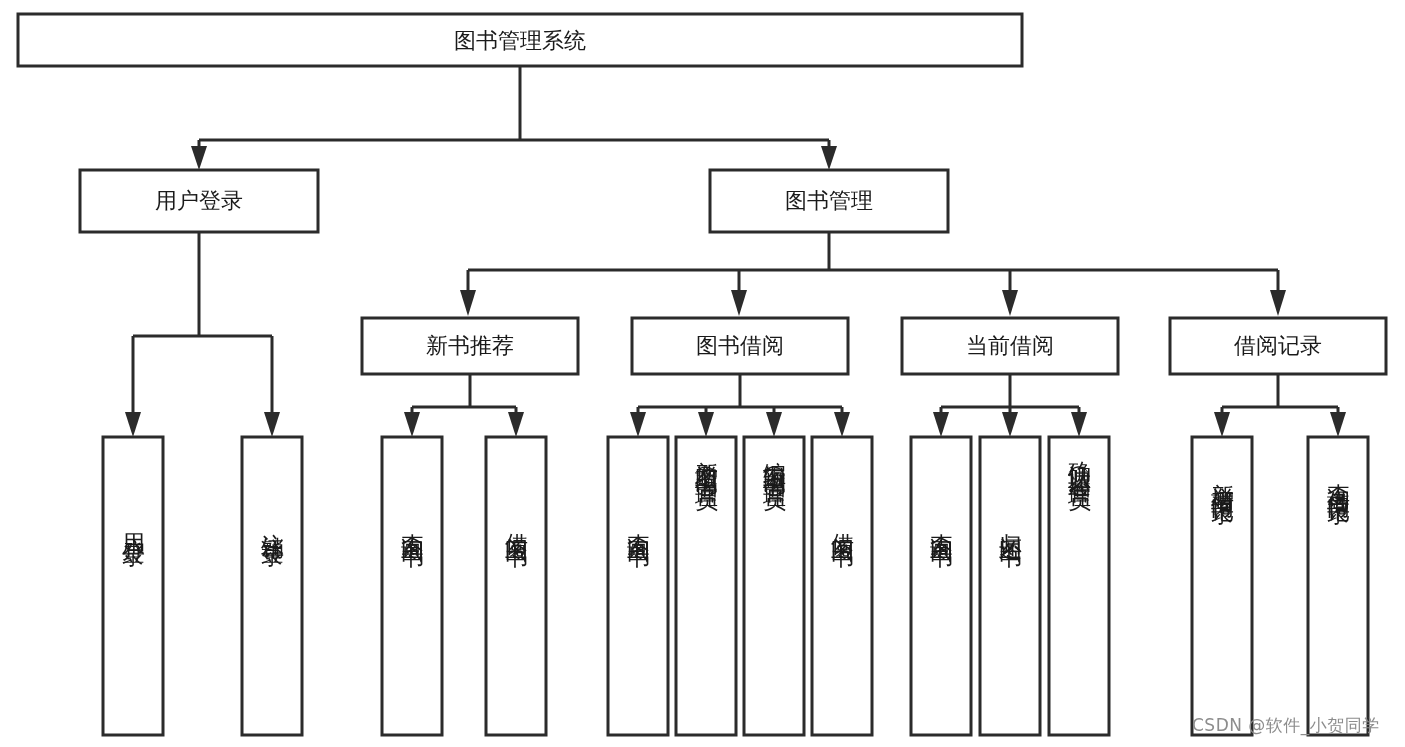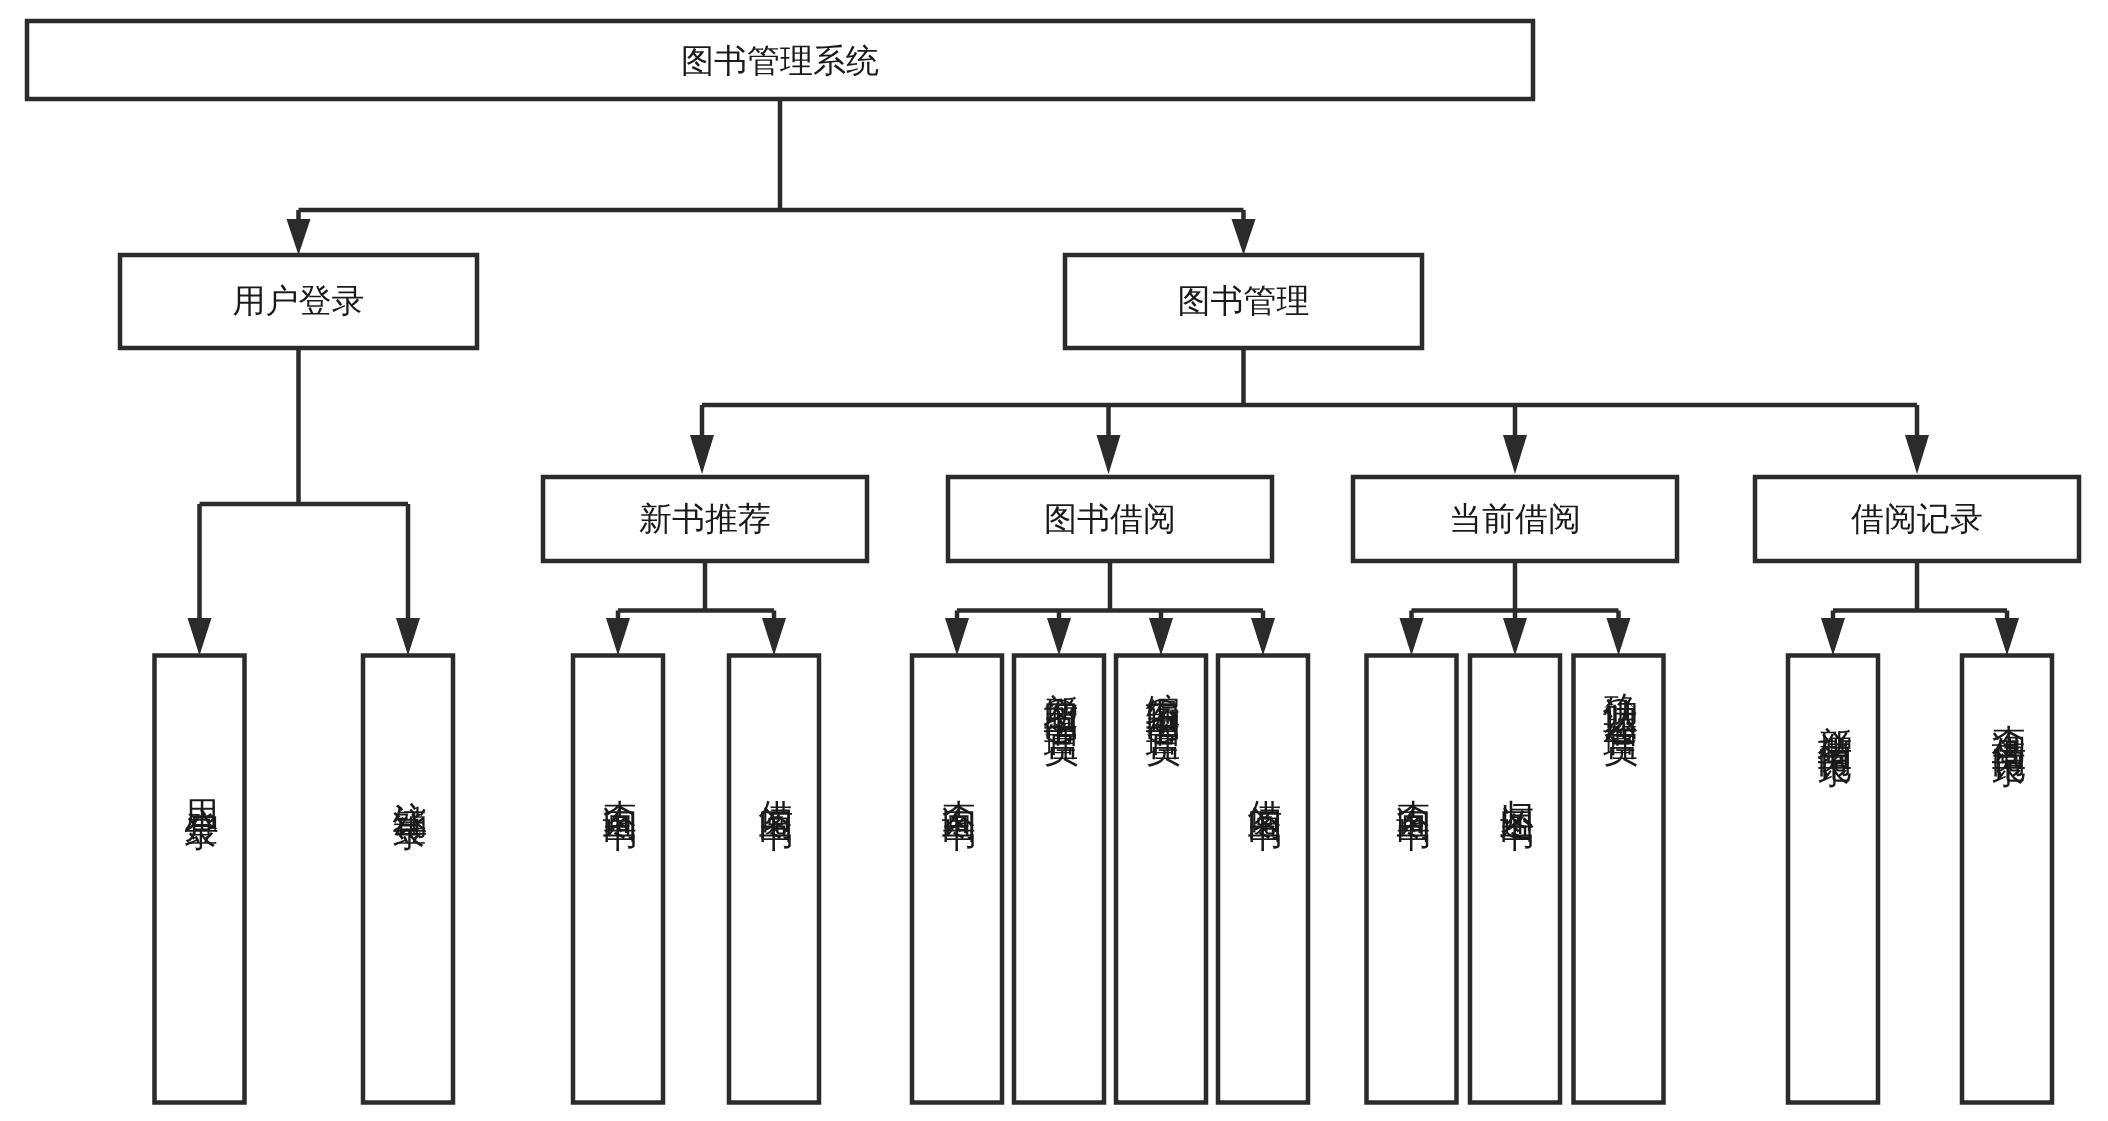--- a/index.html
+++ b/index.html
@@ -237,14 +237,15 @@
   </div>
 
   <div class="leaf-label-wrap" style="left:1192px; top:437px; width:60px; height:298px;">
     <span class="leaf-label" style="margin-top:28px;">新增借阅记录</span>
   </div>
 
   <div class="leaf-label-wrap" style="left:1308px; top:437px; width:60px; height:298px;">
     <span class="leaf-label" style="margin-top:28px;">查询借阅记录</span>
   </div>
 
+  <div class="watermark">CSDN @软件_小贺同学</div>
 
 </div>
 
 </body></html>

